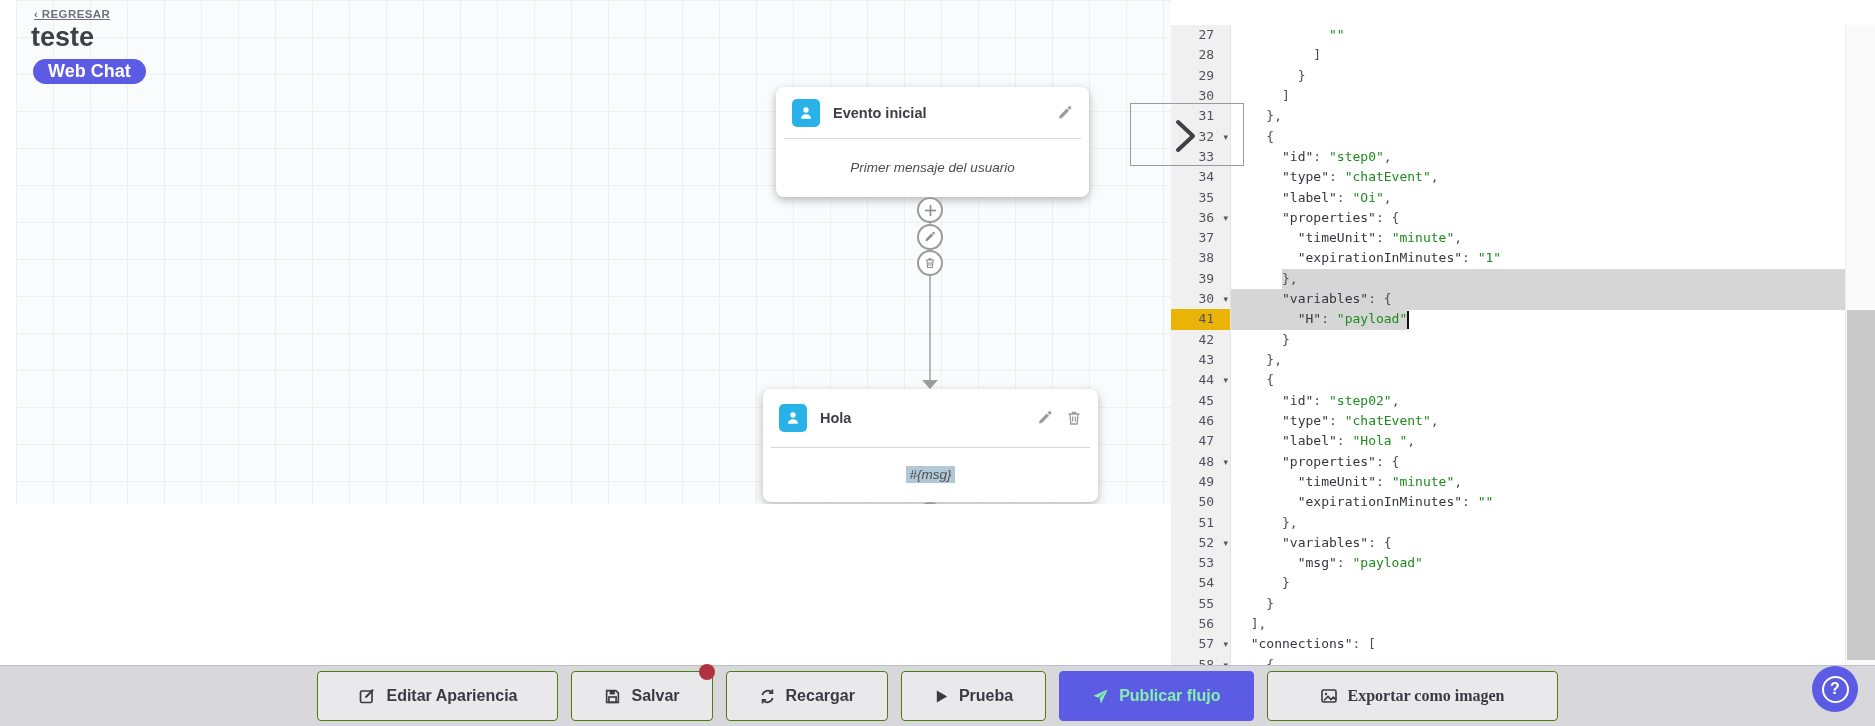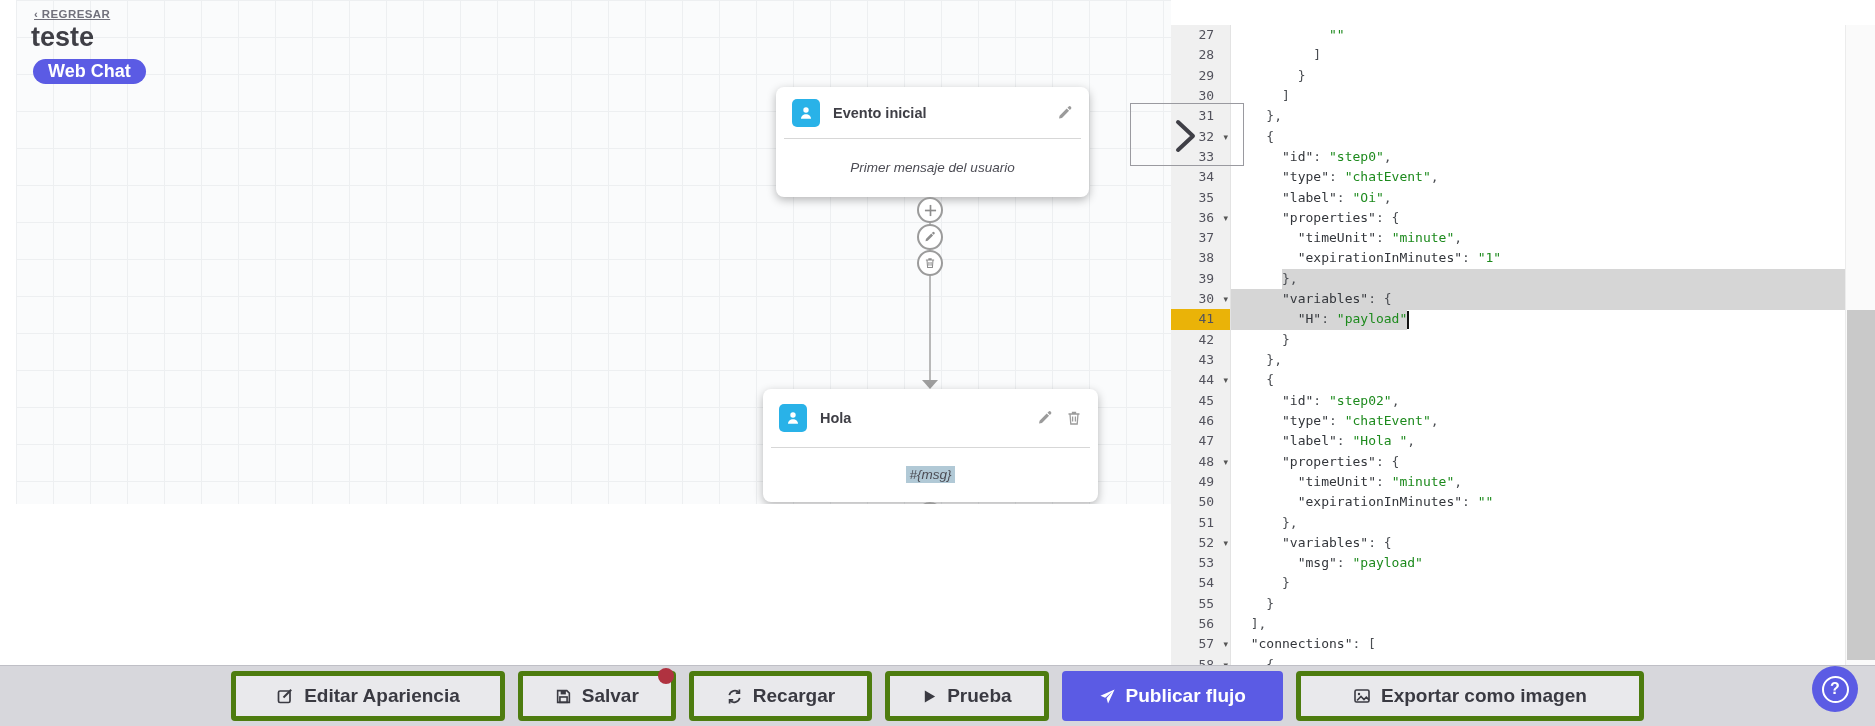--- a/index.html
+++ b/index.html
@@ -79,26 +79,26 @@
     border-left:1px solid #ececec; cursor:pointer; }
   .scroll-thumb { position:absolute; left:1px; top:285px; width:28px; height:350px; background:#c9c9c9; }
 
   .collapse-handle { position:absolute; left:-41px; top:103px; width:114px; height:63px;
     border:1px solid #9a9aa0; z-index:5; cursor:pointer; background:transparent; }
   .collapse-handle svg { position:absolute; left:44px; top:15px; }
 
   
   .toolbar { position:relative; height:61px; background:#d7d7dc; border-top:1px solid #bfbfc6;
     display:flex; align-items:center; justify-content:center; gap:13px; }
-  .tb-btn { position:relative; height:50px; border:5px solid #4d7c0f; border-radius:4px;
+  .tb-btn { position:relative; height:50px; border:1px solid #4d7c0f; border-radius:4px;
     background:#e9e9ec; color:#3a3a42; font-family:"Liberation Sans", sans-serif;
-    font-size:19px; font-weight:600; display:flex; align-items:center; gap:10px;
+    font-size:16px; font-weight:600; display:flex; align-items:center; gap:10px;
     padding:0 32px; cursor:pointer; }
-  .tb-btn.w1 { padding:0 40px; } .tb-btn.wide { padding:0 52px; }
-  .tb-btn.primary { background:var(--accent); border-color:var(--accent); color:#ffffff; }
+  .tb-btn.w1 { padding:0 40px; } .tb-btn.wide { padding:0 52px;font-family:Liberation Serif, serif; }
+  .tb-btn.primary { background:var(--accent); border-color:var(--accent); color:#86efac; }
   .badge-dot { position:absolute; top:-8px; right:-3px; width:16px; height:16px;
     border-radius:50%; background:var(--alert-red); }
 
   .help-fab { position:absolute; right:17px; bottom:14px; width:46px; height:46px;
     border-radius:50%; background:var(--accent); display:flex; align-items:center;
     justify-content:center; cursor:pointer; z-index:10; }
   .help-ring { width:27px; height:27px; border:2.5px solid #fff; border-radius:50%;
     display:flex; align-items:center; justify-content:center; color:#fff;
     font-size:16px; font-weight:bold; }
 </style>

